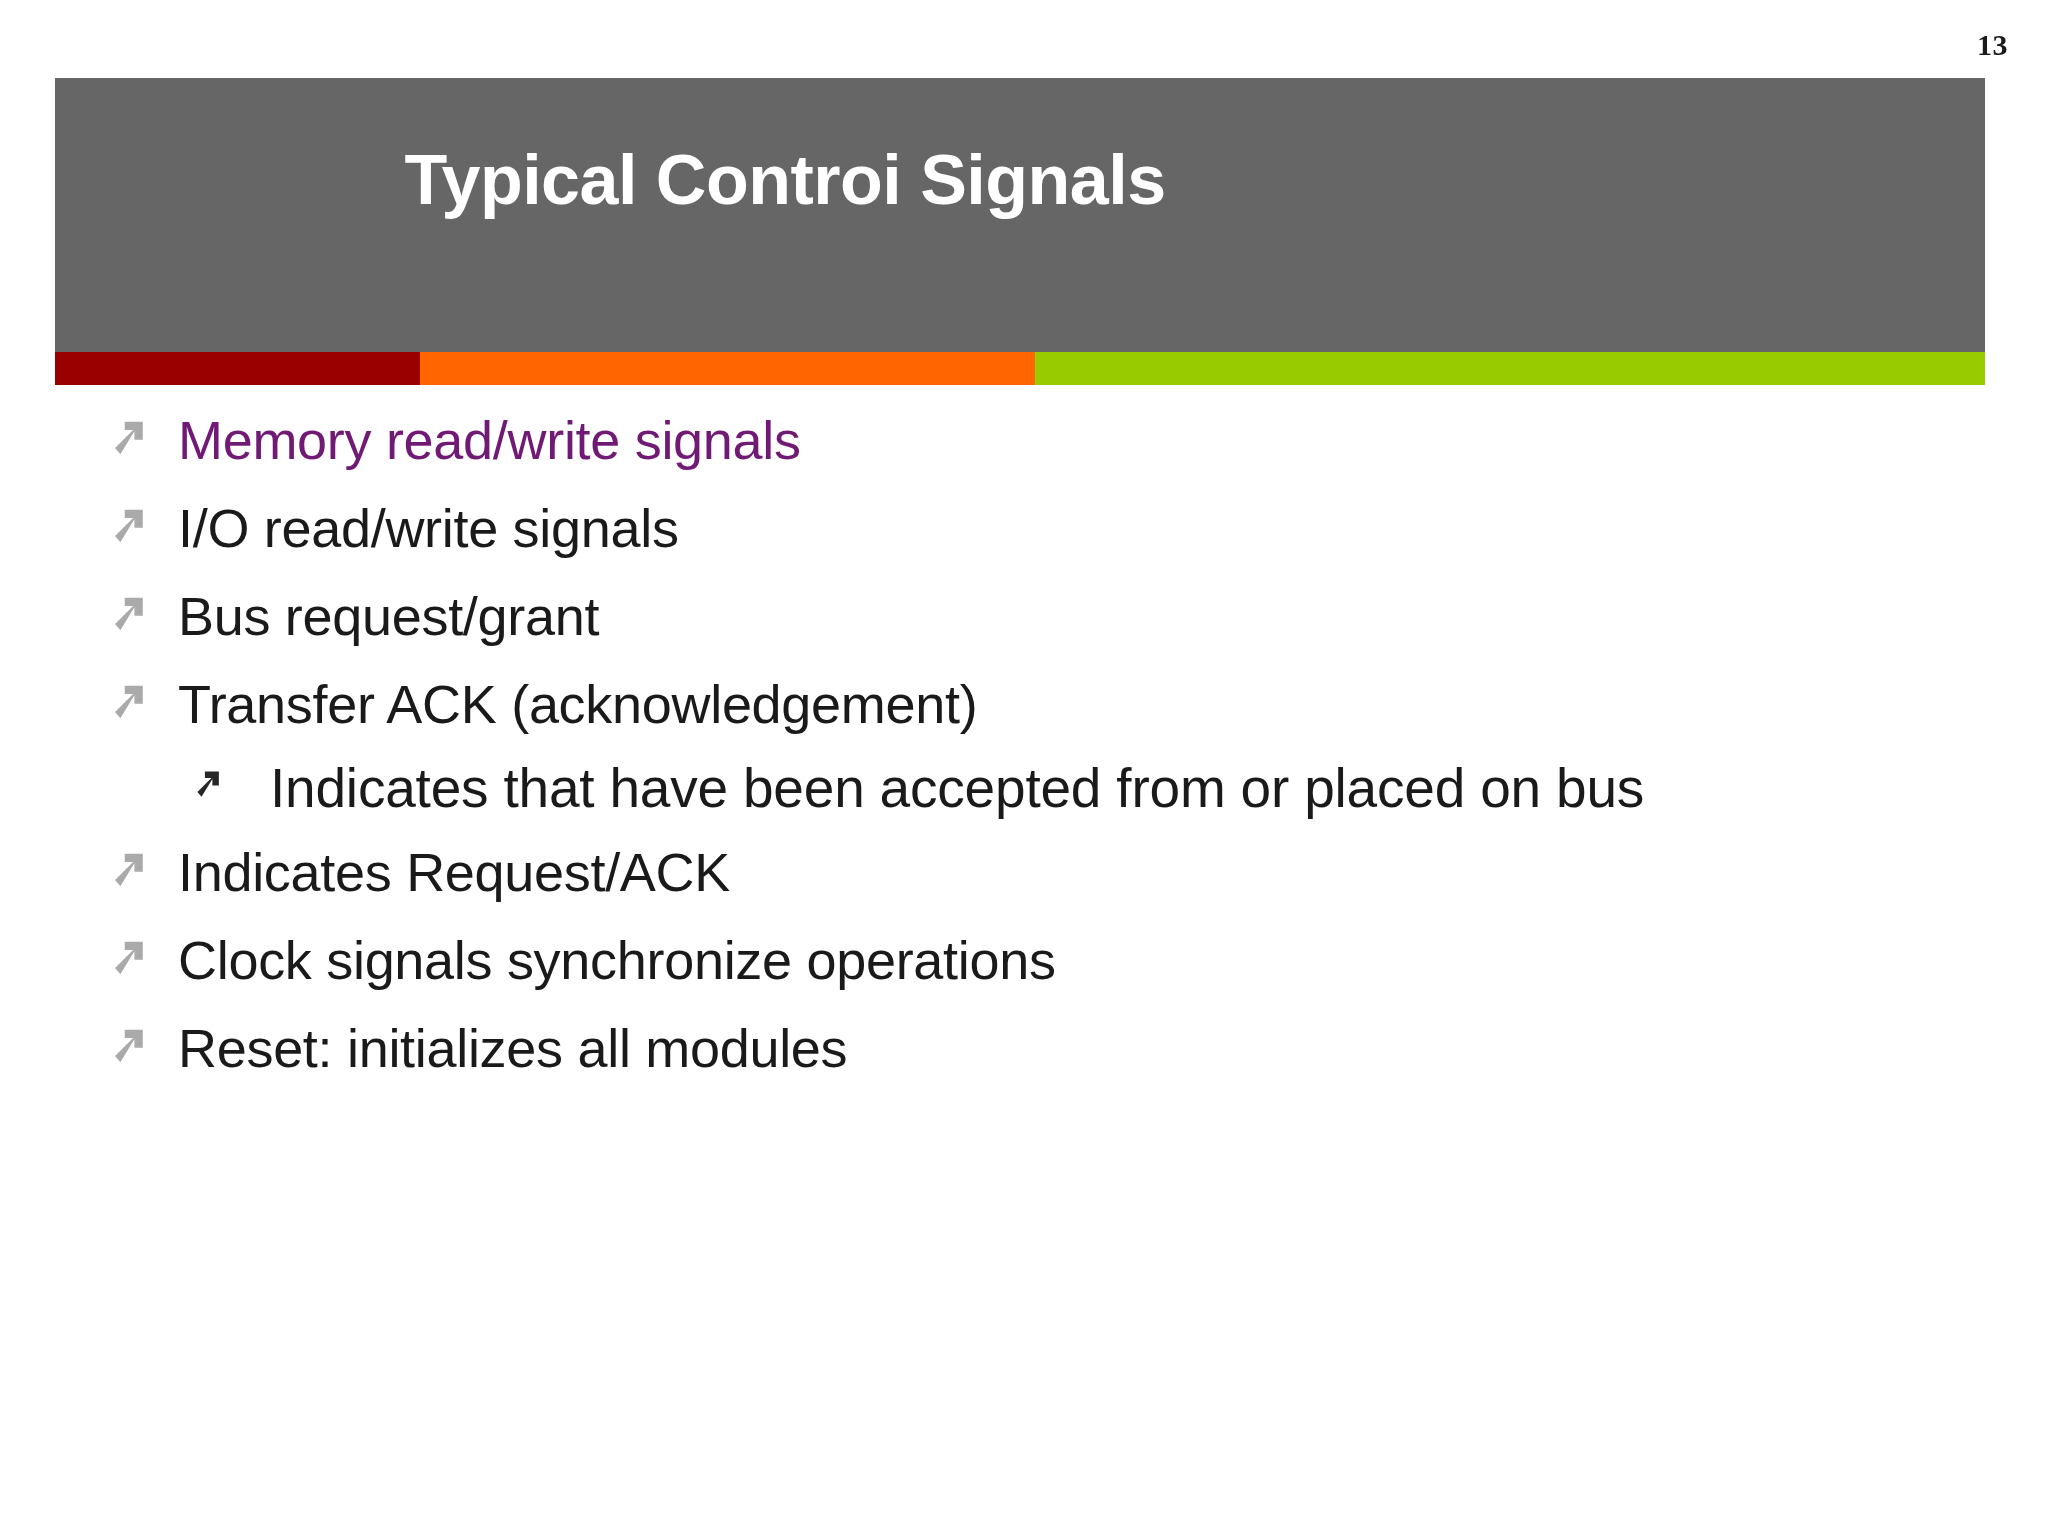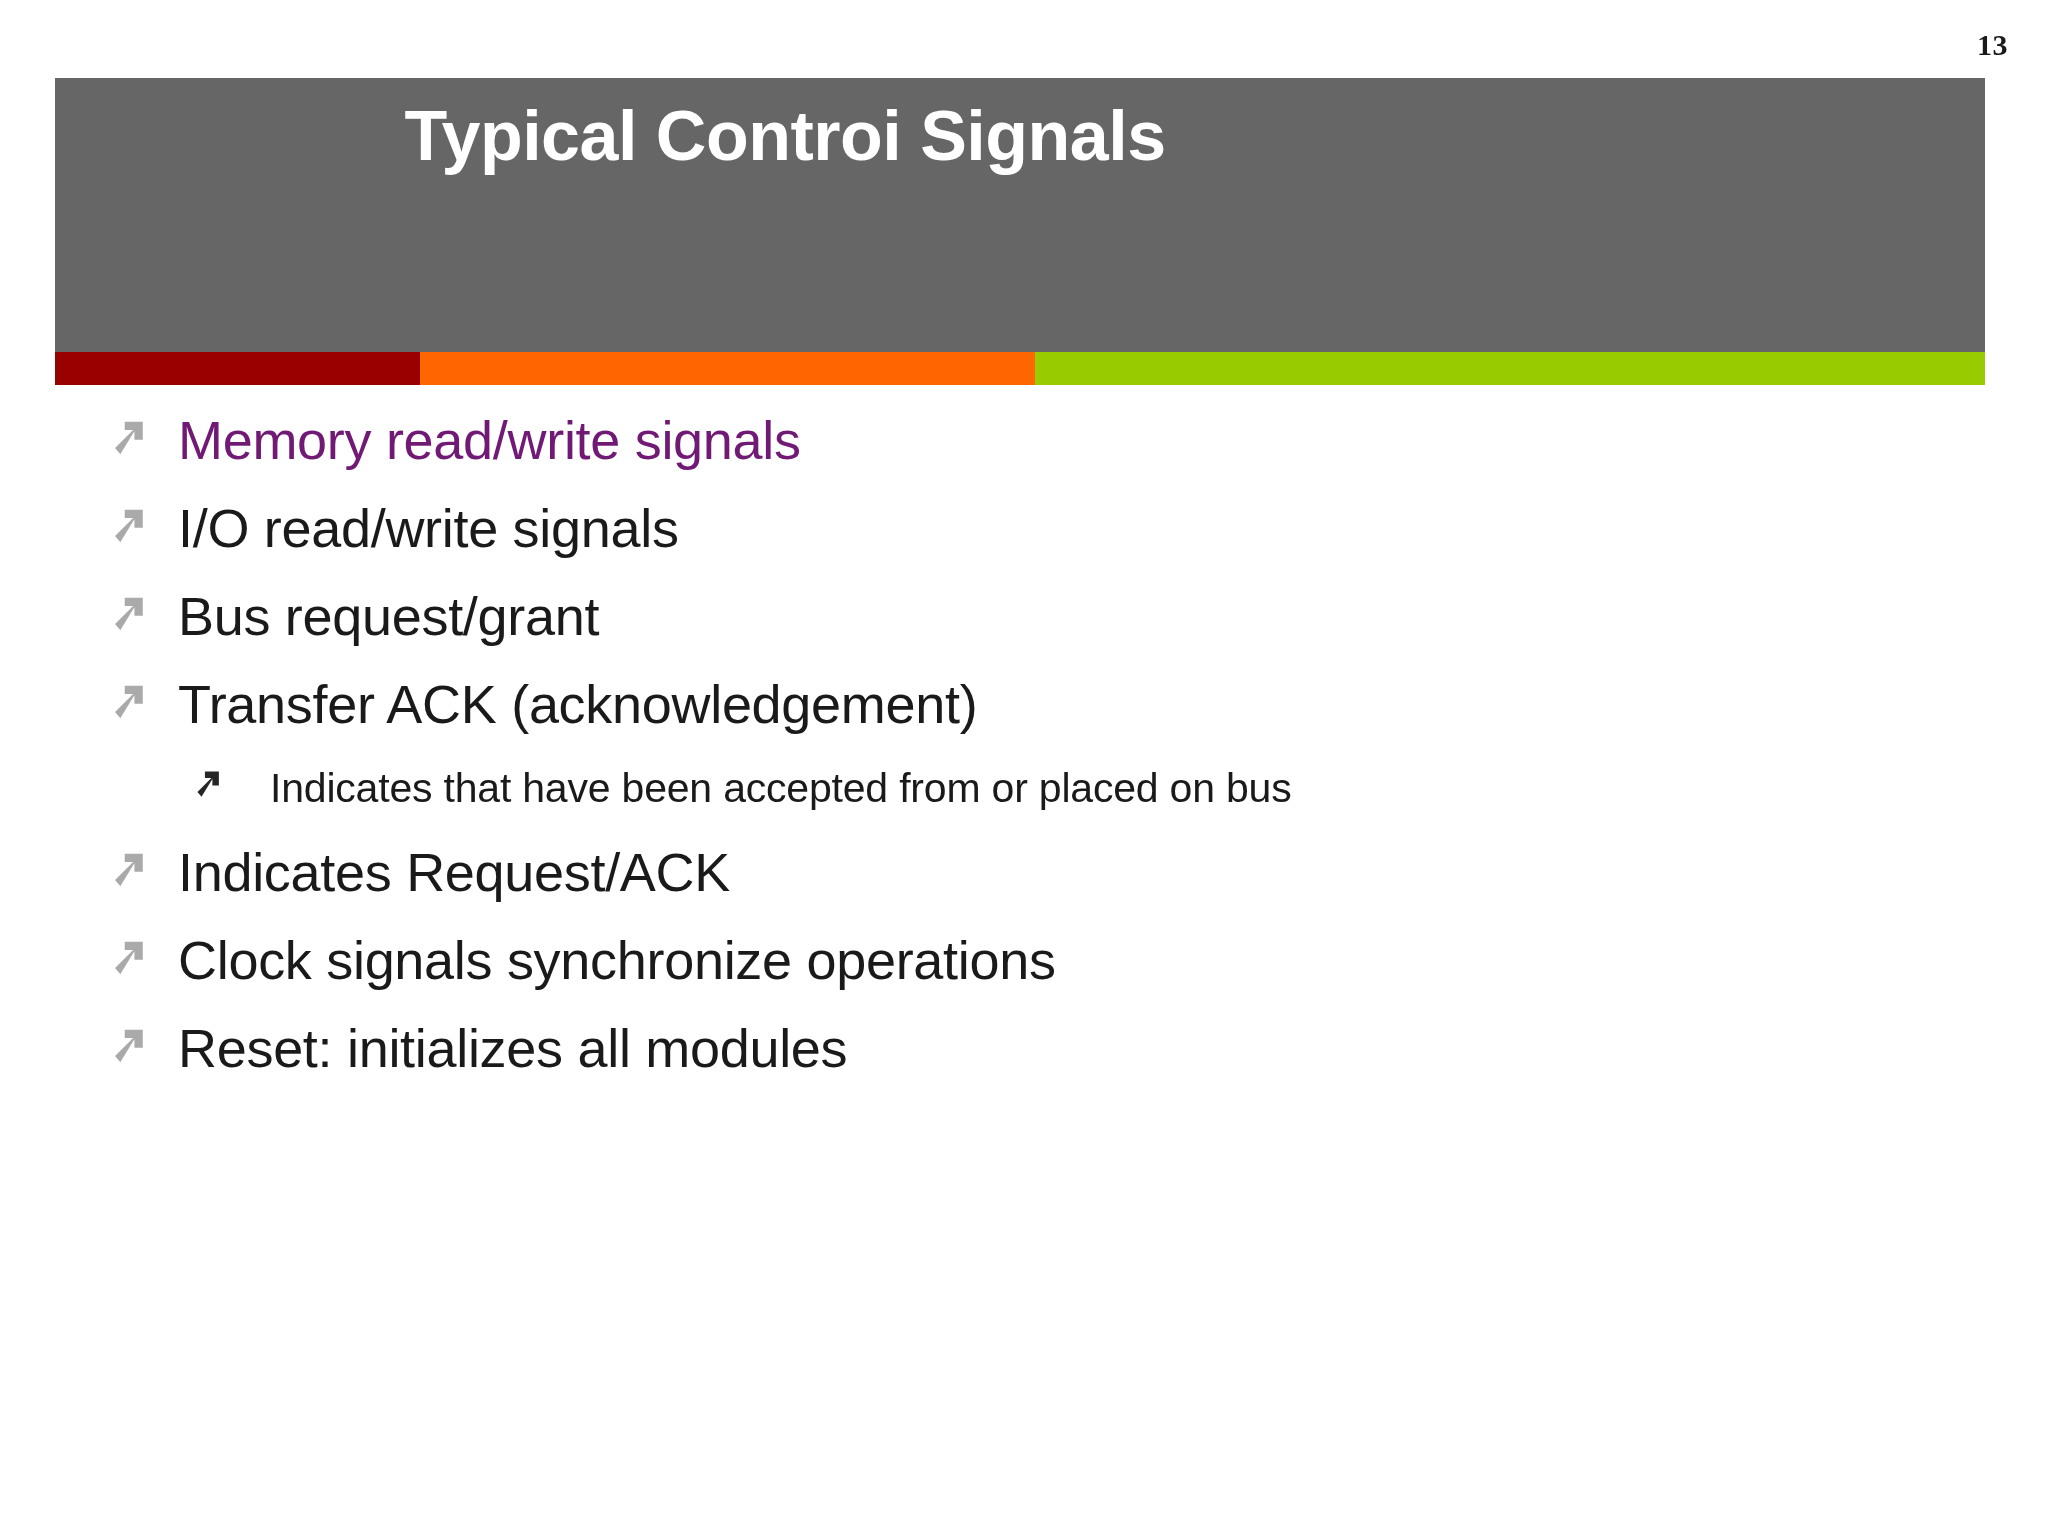--- a/index.html
+++ b/index.html
@@ -118,36 +118,36 @@
   }
   .lvl2 .bullet-icon {
     width: 78px;
     flex: 0 0 78px;
     display: block;
     padding-top: 16px;
   }
   .lvl2 .bullet-icon svg { display: block; }
   .lvl2 .bullet-text {
     font-family: "Liberation Sans", sans-serif;
-    font-size: 41px;
+    font-size: 55px;
     color: #1a1a1a;
     line-height: 80px;
     white-space: nowrap;
     letter-spacing: -0.2px;
   }
 </style>
 </head>
 <body>
 
 <div id="slide" style="background: rgb(255, 255, 255);">
 
   <div id="page-number">13</div>
 
   <div id="title-band" style="background: rgb(102, 102, 102);">
-    <div id="title-text" style="color: rgb(255, 255, 255);">Typical Controi Signals</div>
+    <div id="title-text" style="color: rgb(255, 255, 255); margin-top: 44px;">Typical Controi Signals</div>
   </div>
 
   <div id="accent-stripe">
     <div class="seg seg-red" style="background: rgb(153, 0, 0);"></div>
     <div class="seg seg-orange" style="background: rgb(255, 102, 0);"></div>
     <div class="seg seg-green" style="background: rgb(153, 204, 0);"></div>
   </div>
 
   <div id="bullets">
       <div class="bullet-row lvl1">

